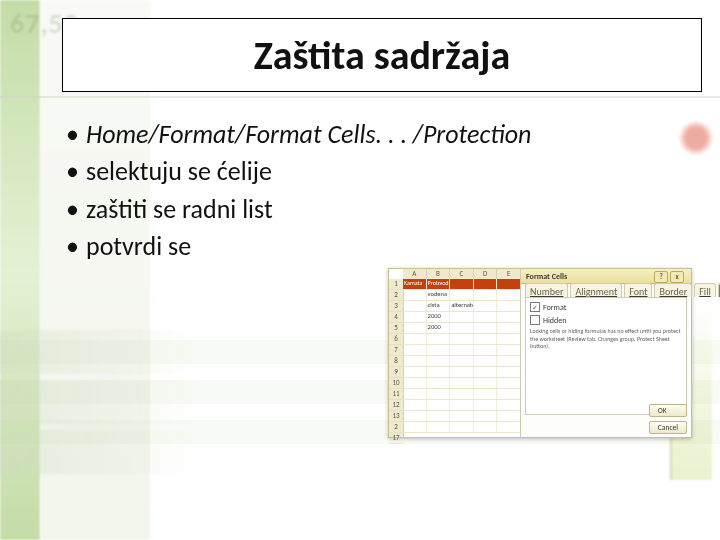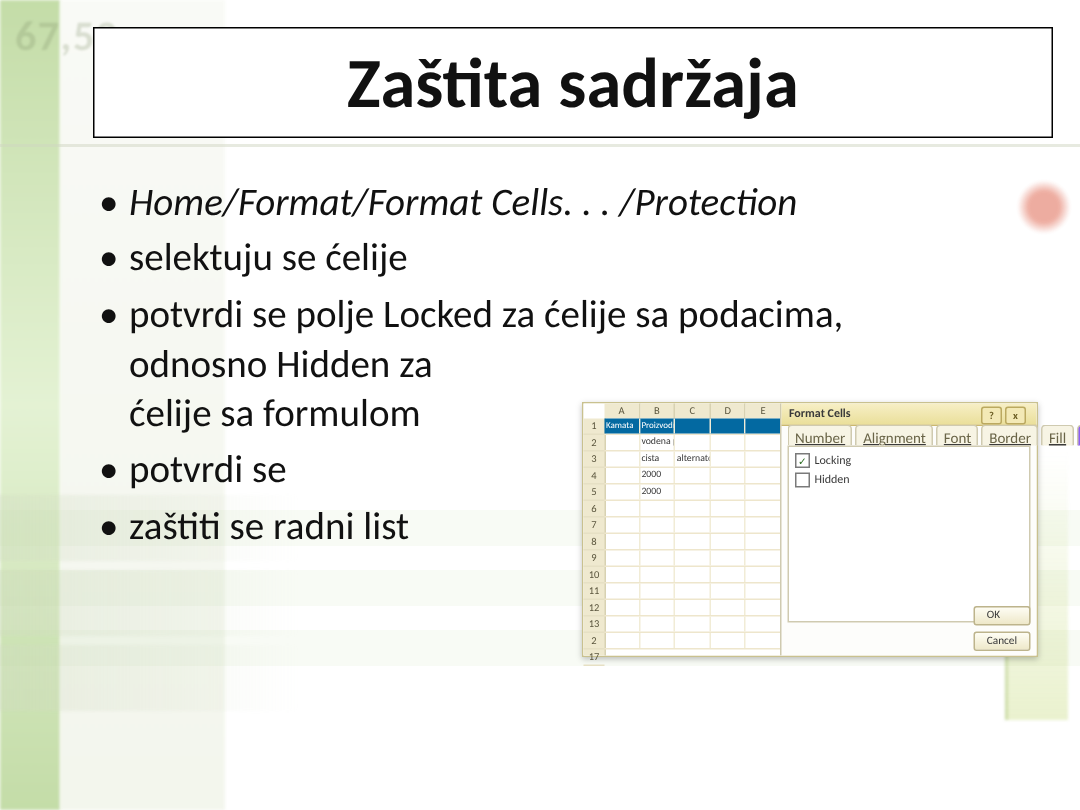--- a/index.html
+++ b/index.html
@@ -9,42 +9,42 @@
   .bg .stripe-white { position:absolute; left:40px; top:0; width:110px; height:540px; background:linear-gradient(180deg,#f4f6ee,#e8eedc); opacity:.5; filter:blur(1px); }
   .bg .big-num { position:absolute; left:10px; top:6px; font-size:28px; font-weight:700; color:#7a8b63; opacity:.25; filter:blur(.8px); letter-spacing:1px; }
   .bg .row { position:absolute; left:0; right:0; height:24px; background:rgba(170,200,130,.08); }
   .bg .chart { position:absolute; right:8px; bottom:60px; width:40px; height:180px; background:linear-gradient(180deg,rgba(170,200,60,.0),rgba(170,200,60,.25)); border-left:2px solid rgba(120,160,50,.25); filter:blur(1px); }
   .bg .blob { position:absolute; right:6px; top:120px; width:36px; height:36px; border-radius:50%; background:radial-gradient(circle,#d94a2f 40%,rgba(217,74,47,0) 70%); opacity:.45; filter:blur(1px); }
   .bg .divider { position:absolute; left:0; right:0; top:96px; height:2px; background:#cfd6c2; opacity:.5; }
   .bg .kbrow { position:absolute; left:-20px; width:220px; height:44px; background:linear-gradient(90deg,rgba(210,220,195,.4),rgba(255,255,255,0)); border-radius:6px; filter:blur(1px); }
   .bg .kbrow.k1{top:330px;} .bg .kbrow.k2{top:380px;} .bg .kbrow.k3{top:430px;}
 
   .title-bar { position:absolute; left:62px; top:18px; right:18px; height:72px; border:1px solid #000; background:#fff; display:flex; align-items:center; justify-content:center; }
-  .title-bar h1 { margin:0; font-size:47px; font-weight:700; color:#111; }
+  .title-bar h1 { margin:0; font-size:40px; font-weight:700; color:#111; }
 
   .content { position:absolute; left:62px; top:118px; right:22px; color:#111; font-size:26px; line-height:1.28; }
   .lead { margin:0 0 8px 0; }
   ul.bul { list-style:none; padding:0; margin:0; }
   ul.bul > li { position:relative; padding:0 0 4px 24px; }
   ul.bul > li::before { content:"•"; position:absolute; left:4px; top:0; color:#111; }
   .em { font-style:italic; }
 
   .li3 { padding-right:310px; }
   .li3 .indent { display:block; }
 
   .shot { position:absolute; right:28px; top:268px; width:302px; height:168px; border:1px solid #c9c18f; background:#fdfaf1; box-shadow:0 1px 4px rgba(0,0,0,.25); font-size:8px; color:#3a3a3a; }
   .shot .gridarea { position:absolute; left:0; top:0; width:132px; height:100%; background:#fff; border-right:1px solid #cfcab0; }
   .shot .colhdr { position:absolute; left:14px; top:0; right:0; height:10px; display:flex; }
   .shot .colhdr span { width:23px; text-align:center; background:#efe9cf; border-right:1px solid #d8d2b2; font-size:7px; color:#5b563e; }
   .shot .rowhdrs { position:absolute; left:0; top:10px; width:14px; bottom:0; background:#efe9cf; border-right:1px solid #d8d2b2; }
   .shot .rowhdrs div { height:10px; font-size:7px; text-align:center; color:#5b563e; border-bottom:1px solid #e6e0c4; }
   .shot .cells { position:absolute; left:14px; top:10px; right:0; bottom:0; }
   .shot .cells .r { height:10px; display:flex; border-bottom:1px solid #eee6cc; }
   .shot .cells .r span { width:23px; border-right:1px solid #f1ecd6; font-size:6.5px; padding-left:1px; overflow:hidden; white-space:nowrap; }
-  .shot .cells .r.hdr span { background:#0369a1; color:#fff; font-size:6px; }
+  .shot .cells .r.hdr span { background:#c2410c; color:#fff; font-size:6px; }
   .shot .dialog { position:absolute; right:0; top:0; width:170px; height:100%; background:#fdfdfb; border-left:1px solid #cfcab0; }
   .shot .dialog .dt { position:absolute; left:0; right:0; top:0; height:14px; background:linear-gradient(180deg,#f7efc6,#eadf9a); border-bottom:1px solid #cbb86f; font-size:8px; font-weight:700; display:flex; align-items:center;justify-content:flex-end; }
   .shot .dialog .dt span { padding:0 5px; }
   .shot .dialog .dt .qx { margin-left:auto; display:flex; }
   .shot .dialog .dt .qx i { width:12px; height:10px; margin:2px 2px 0 0; border:1px solid #bba960; border-radius:2px; background:#f3e9b6; font-style:normal; font-size:7px; line-height:10px; text-align:center; color:#6b5d23; }
   .shot .dialog .tabs { position:absolute; top:14px; left:4px; right:4px; height:14px; display:flex; gap:2px; font-size:10px;text-decoration:underline; }
   .shot .dialog .tabs span { padding:1px 4px; border:1px solid #cfcab0; border-bottom:none; background:#f7f4e4; border-radius:3px 3px 0 0; color:#6a6548; }
   .shot .dialog .tabs span.active { background:#8b5cf6; color:#222; font-weight:700; }
   .shot .dialog .body { position:absolute; top:28px; left:4px; right:4px; bottom:22px; border:1px solid #cfcab0; background:#fff; padding:4px; }
   .shot .dialog .chk { font-size:8px; display:flex; align-items:center; gap:3px; margin-bottom:3px; }
@@ -73,27 +73,22 @@
   </div>
 
   <div class="title-bar">
     <h1>Zaštita sadržaja</h1>
   </div>
 
   <div class="content">
     <ul class="bul">
       <li><span class="em">Home/Format/Format Cells. . . /Protection</span></li>
       <li><span>selektuju se ćelije</span></li>
-      <li class="li3">
-        <span>potvrdi se polje Locked za ćelije sa podacima,</span>
-        <span class="indent">odnosno Hidden za</span>
-        <span class="indent">ćelije sa formulom</span>
-      </li>
+      <li><span>zaštiti se radni list</span></li>
       <li><span>potvrdi se</span></li>
-      <li><span>zaštiti se radni list</span></li>
     </ul>
   </div>
 
   <div class="shot">
     <div class="gridarea">
       <div class="colhdr">
         <span>A</span>
         <span>B</span>
         <span>C</span>
         <span>D</span>
@@ -230,26 +225,27 @@
         <span>Number</span>
         <span>Alignment</span>
         <span>Font</span>
         <span>Border</span>
         <span>Fill</span>
         <span class="active">Protection</span>
       </div>
       <div class="body">
         <div class="chk">
           <span class="box">✓</span>
-          <span>Locking</span>
+          <span>Format</span>
         </div>
         <div class="chk">
           <span class="box"></span>
           <span>Hidden</span>
         </div>
+        <div class="hint">Locking cells or hiding formulas has no effect until you protect the worksheet (Review tab, Changes group, Protect Sheet button).</div>
       </div>
       <div class="btns">
         <span>OK</span>
         <span>Cancel</span>
       </div>
     </div>
   </div>
 </div>
 
 </body></html>

